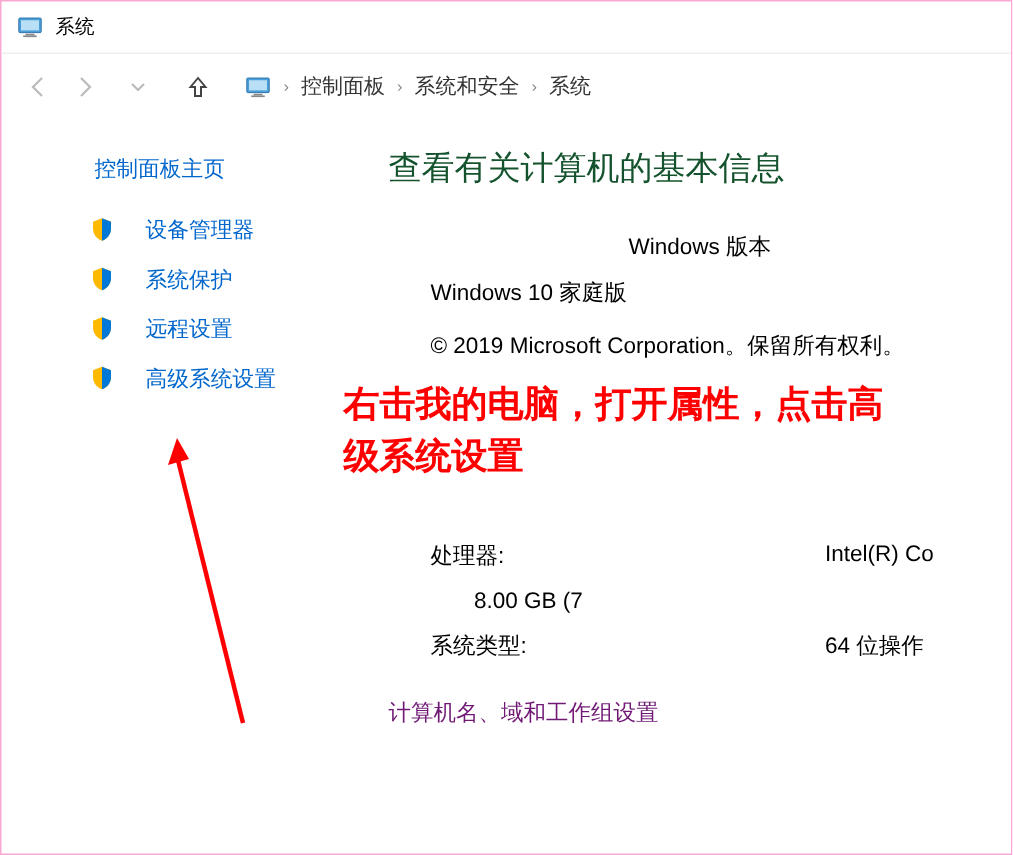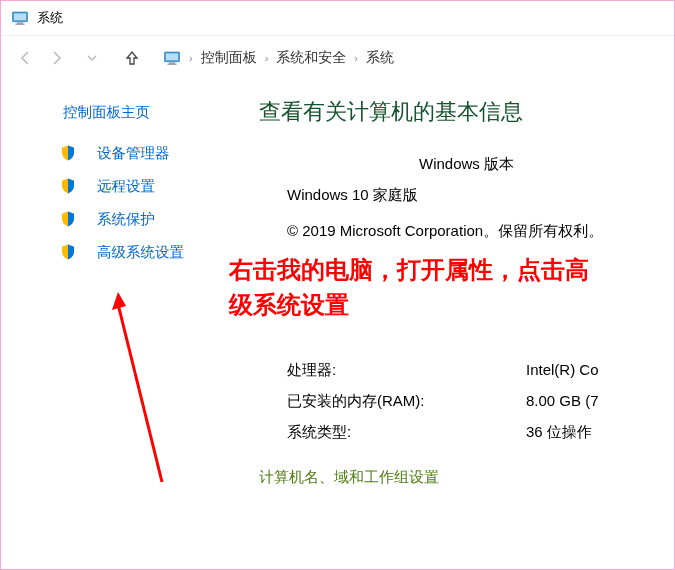--- a/index.html
+++ b/index.html
@@ -21,24 +21,24 @@
     .sidebar-item-label { font-size: 14.5px; color: #0066cc; }
     .main { flex: 1; padding: 18px 0 0 30px; position: relative; }
     .main-title { font-size: 22px; color: #14532d; margin-bottom: 28px; }
     .section-head { font-size: 15px; color: #000; margin-bottom: 12px; text-align: center; }
     .indented { padding-left: 28px; }
     .winver { font-size: 15px; color: #000; margin-bottom: 14px; }
     .copyright { font-size: 15px; color: #000; line-height: 1.6; margin-bottom: 30px; }
     .annotation { font-size: 24px; color: #ff0000; line-height: 1.45; position: absolute; left: 0; top: 174px; width: 380px; font-weight: 700; }
     .sys-label-behind { font-size: 15px; color: #000; position: absolute; left: 56px; top: 212px; z-index: -1; }
     .spec-table { margin-top: 118px; padding-left: 28px; }
-    .spec-row { display: flex; font-size: 15px; color: #000; margin-bottom: 12px; }
+    .spec-row { display: flex; font-size: 15px; color: #000; margin-bottom: 12px; gap: 24px; }
     .spec-key { width: 210px; flex-shrink: 0; }
     .spec-val { flex: 1; white-space: nowrap; margin-left: 29px; }
-    .section-head2 { font-size: 15px; color: #4d7c0f; margin-top: 26px; margin-left: -30px; padding-left: 30px; }
+    .section-head2 { font-size: 15px; color: #701a75; margin-top: 26px; margin-left: -30px; padding-left: 30px; }
     .arrow-overlay { position: absolute; left: 112px; top: 292px; pointer-events: none; }
     .shield-icon { width: 18px; height: 18px; flex-shrink: 0; }
   </style>
 </head>
 <body>
 
 <div class="window">
   <div class="titlebar">
     <svg viewBox="0 0 24 24">
         <rect x="2" y="4" width="20" height="13" rx="1" fill="#4a9fd8" stroke="#2a6fa8" stroke-width="0.8"></rect>
@@ -95,28 +95,28 @@
             <path d="M12 2 L4 5 V11 C4 16 7 20 12 22 C17 20 20 16 20 11 V5 Z" fill="#ffb900"></path>
             <path d="M12 2 L12 22 C17 20 20 16 20 11 V5 Z" fill="#0078d7"></path>
           </svg>
         <span class="sidebar-item-label">设备管理器</span>
       </div>
       <div class="sidebar-item">
         <svg class="shield-icon" viewBox="0 0 24 24">
             <path d="M12 2 L4 5 V11 C4 16 7 20 12 22 C17 20 20 16 20 11 V5 Z" fill="#ffb900"></path>
             <path d="M12 2 L12 22 C17 20 20 16 20 11 V5 Z" fill="#0078d7"></path>
           </svg>
-        <span class="sidebar-item-label">远程设置</span>
+        <span class="sidebar-item-label">系统保护</span>
       </div>
       <div class="sidebar-item">
         <svg class="shield-icon" viewBox="0 0 24 24">
             <path d="M12 2 L4 5 V11 C4 16 7 20 12 22 C17 20 20 16 20 11 V5 Z" fill="#ffb900"></path>
             <path d="M12 2 L12 22 C17 20 20 16 20 11 V5 Z" fill="#0078d7"></path>
           </svg>
-        <span class="sidebar-item-label">系统保护</span>
+        <span class="sidebar-item-label">远程设置</span>
       </div>
       <div class="sidebar-item">
         <svg class="shield-icon" viewBox="0 0 24 24">
             <path d="M12 2 L4 5 V11 C4 16 7 20 12 22 C17 20 20 16 20 11 V5 Z" fill="#ffb900"></path>
             <path d="M12 2 L12 22 C17 20 20 16 20 11 V5 Z" fill="#0078d7"></path>
           </svg>
         <span class="sidebar-item-label">高级系统设置</span>
       </div>
     </div>
 
@@ -129,26 +129,25 @@
       </div>
       <div class="sys-label-behind">系统</div>
       <div class="annotation">右击我的电脑，打开属性，点击高级系统设置</div>
 
       <div class="spec-table">
         <div class="spec-row">
           <div class="spec-key">处理器:</div>
           <div class="spec-val">Intel(R) Co</div>
         </div>
         <div class="spec-row">
-          <div class="spec-key">已安装的内存(RAM):</div>
           <div class="spec-val">8.00 GB (7</div>
         </div>
         <div class="spec-row">
           <div class="spec-key">系统类型:</div>
-          <div class="spec-val">36 位操作</div>
+          <div class="spec-val">64 位操作</div>
         </div>
       </div>
 
       <div class="section-head2">计算机名、域和工作组设置</div>
     </div>
   </div>
 
   <svg class="arrow-overlay" width="60" height="200" viewBox="0 0 60 200">
     <line x1="50" y1="190" x2="6" y2="12" stroke="#ff0000" stroke-width="3"></line>
     <polygon points="6,0 0,18 14,14" fill="#ff0000"></polygon>

